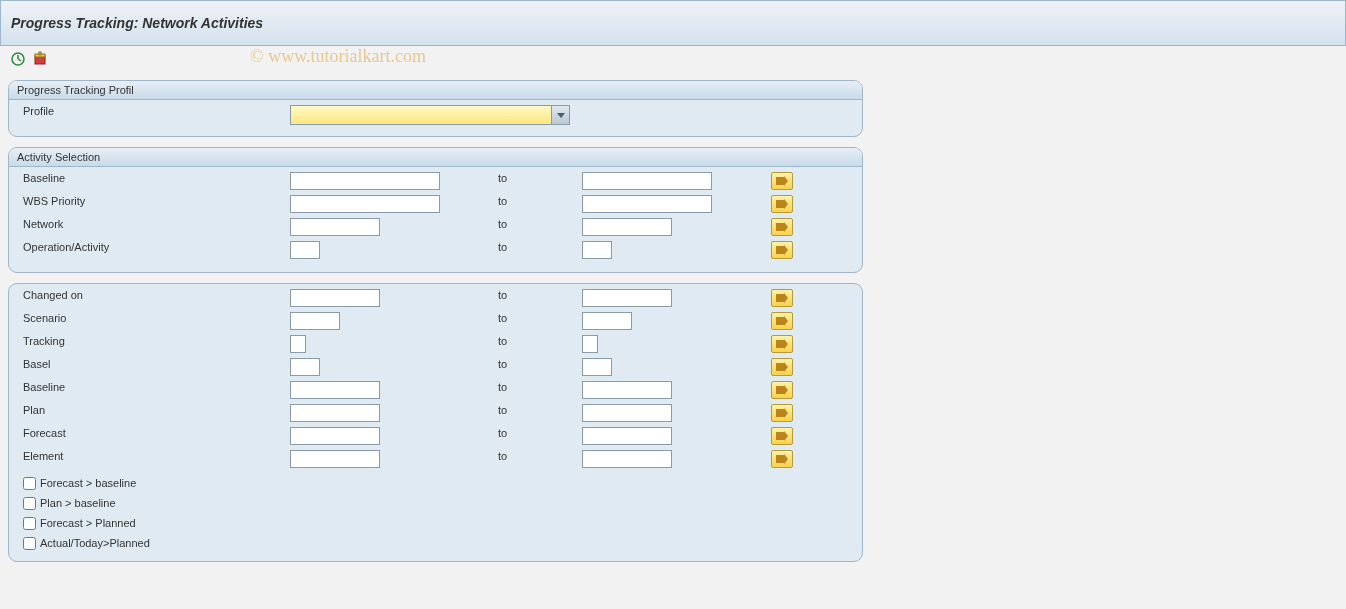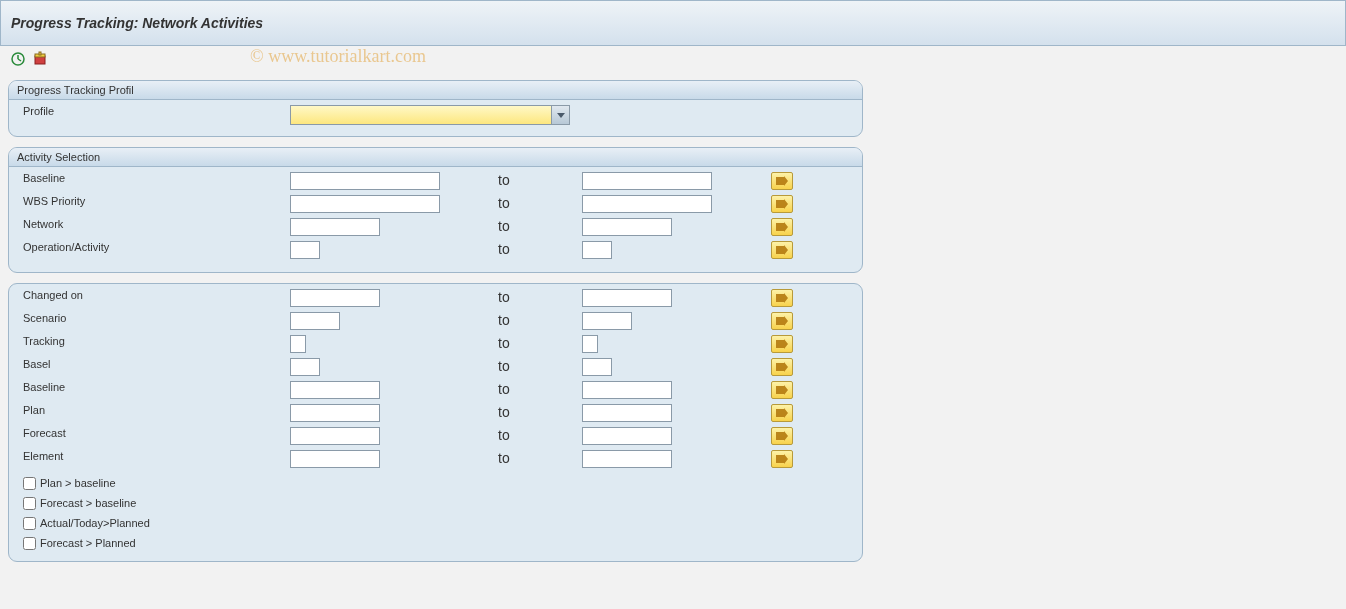--- a/index.html
+++ b/index.html
@@ -73,21 +73,21 @@
       margin: 1px 0;
       gap: 48px;
     }
     .label {
       width: 225px;
       padding-left: 6px;
       font-size: 11px;
       color: #333;
     }
     .col-from { width: 160px; }
-    .col-to-label { width: 36px; font-size: 14px; color: #333; }
+    .col-to-label { width: 36px; font-size: 11px; color: #333; }
     .col-to { width: 135px; }
     .col-btn { width: 30px; display: flex; align-items:center; justify-content:flex-start; margin-left:6px;}
     input[type="text"] {
       border: 1px solid #8a9aa8;
       background: #fff;
       height: 18px;
       padding: 0 2px;
       font-size: 11px;
     }
     .w-long { width: 150px; }
@@ -357,31 +357,31 @@
             <div class="more-btn">
               <svg width="12" height="10" viewBox="0 0 12 10">
                 <polygon points="0,1 8,1 8,0 12,5 8,10 8,9 0,9" fill="#b47a10" opacity="0.9"></polygon>
               </svg>
             </div>
           </div>
       </div>
 
       <div class="checkbox-row">
         <input type="checkbox" style="">
-        <span>Plan &gt; baseline</span>
+        <span>Forecast &gt; baseline</span>
       </div>
       <div class="checkbox-row">
         <input type="checkbox" style="">
-        <span>Forecast &gt; baseline</span>
+        <span>Plan &gt; baseline</span>
+      </div>
+      <div class="checkbox-row">
+        <input type="checkbox" style="">
+        <span>Forecast &gt; Planned</span>
       </div>
       <div class="checkbox-row">
         <input type="checkbox" style="">
         <span>Actual/Today&gt;Planned</span>
       </div>
-      <div class="checkbox-row">
-        <input type="checkbox" style="">
-        <span>Forecast &gt; Planned</span>
-      </div>
 
     </div>
   </div>
 
 </div>
 
 </body></html>

